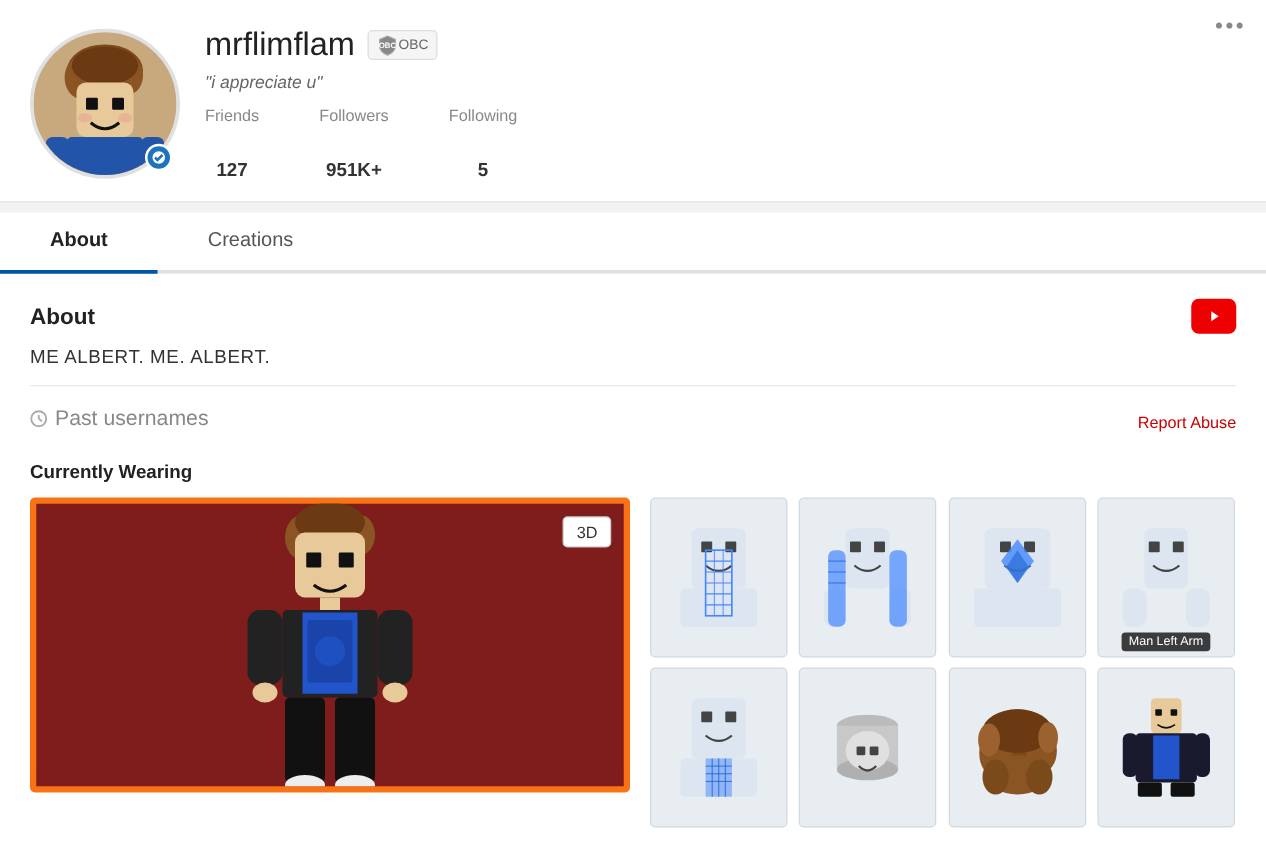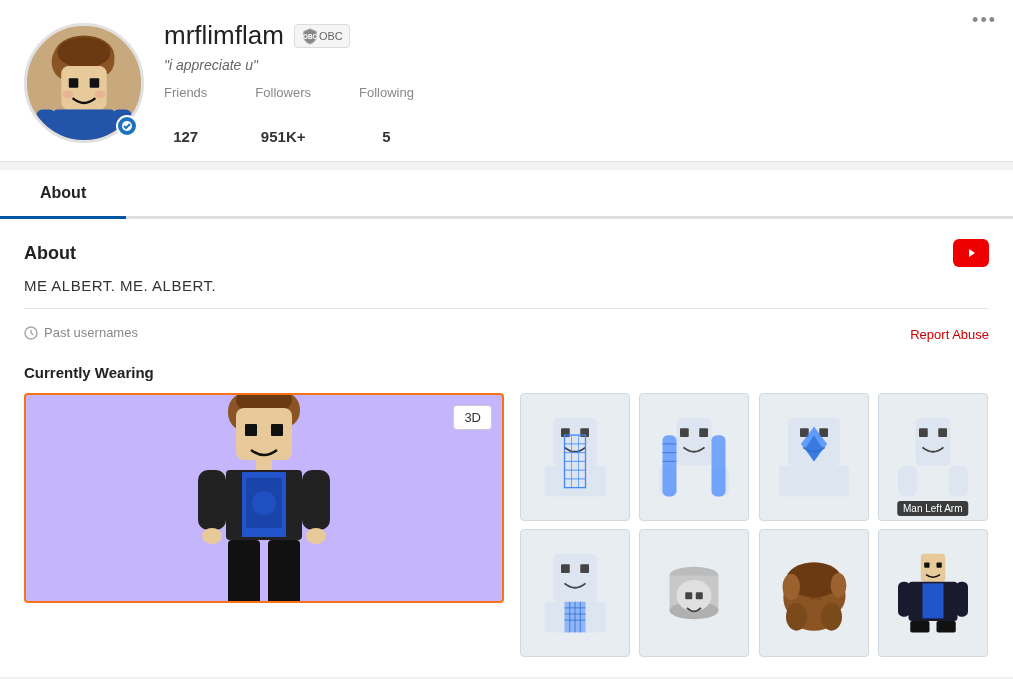--- a/index.html
+++ b/index.html
@@ -195,21 +195,21 @@
       color: #333;
       font-size: 15px;
       margin-bottom: 14px;
       letter-spacing: 0.5px;
     }
     .past-usernames-row {
       display: flex;
       align-items: center;
       gap: 6px;
       color: #888;
-      font-size: 13px;
+      font-size: 17px;
       margin-bottom: 4px;
     }
     .past-usernames-row svg {
       width: 14px;
       height: 14px;
       fill: #aaa;
     }
     .report-abuse-link {
       color: #cc0000;
       font-size: 13px;
@@ -235,23 +235,23 @@
       color: #222;
       margin-bottom: 12px;
     }
     .wearing-layout {
       display: flex;
       gap: 16px;
     }
     .character-preview {
       width: 480px;
       min-width: 480px;
-      height: 210px;
-      background: #c4b5fd;
-      border: 2px solid #f97316;
+      height: 236px;
+      background: #7f1d1d;
+      border: 5px solid #f97316;
       border-radius: 4px;
       position: relative;
       display: flex;
       align-items: center;
       justify-content: center;
       overflow: hidden;
     }
     .btn-3d {
       position: absolute;
       top: 10px;
@@ -371,20 +371,23 @@
       </div>
     </div>
 
     <div class="more-options">•••</div>
   </div>
 
   <div class="tabs-bar">
     <div class="tab-item active">
       <span>About</span>
     </div>
+    <div class="tab-item">
+      <span>Creations</span>
+    </div>
   </div>
 
   <div class="content-area">
 
     <div class="section-header">
       <h2 class="section-title">About</h2>
       <div class="youtube-btn">
         <svg viewBox="0 0 18 14">
           <rect x="0" y="0" width="18" height="14" rx="3" fill="#e00"></rect>
           <polygon points="7,3 7,11 13,7" fill="white"></polygon>

